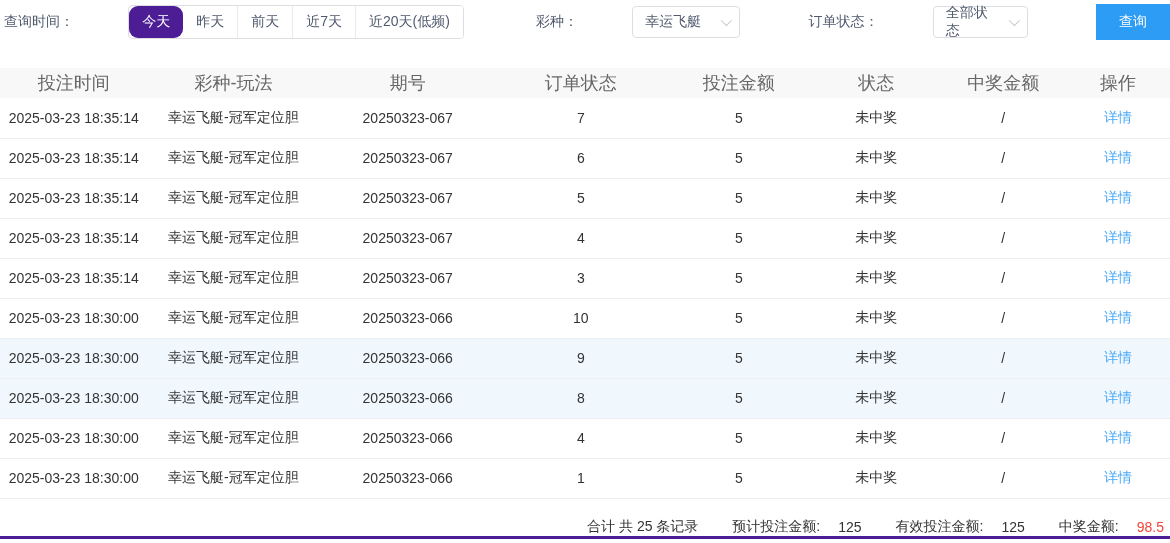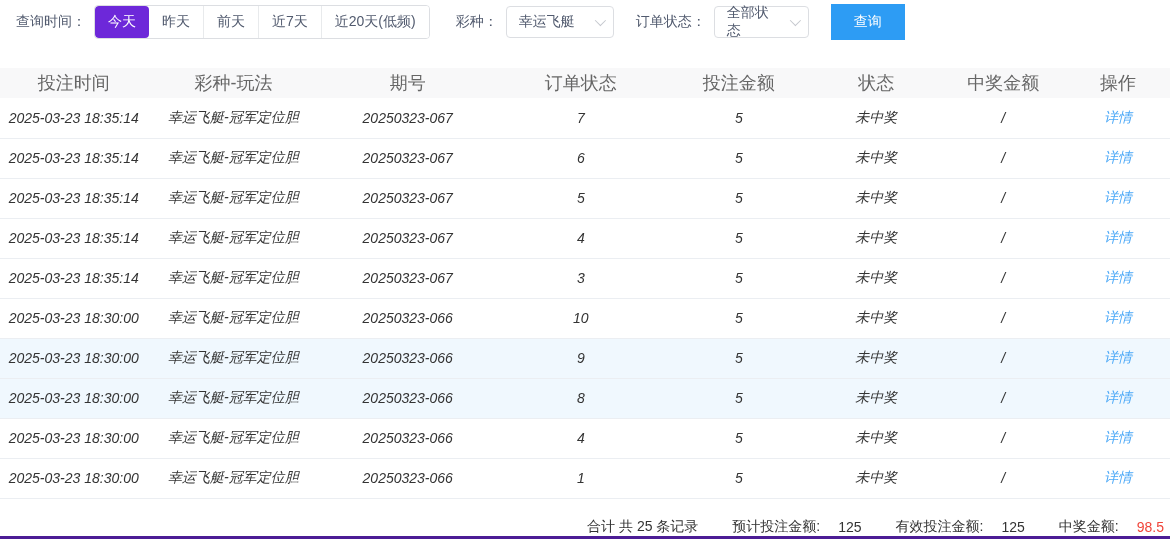--- a/index.html
+++ b/index.html
@@ -1,43 +1,43 @@
 <!DOCTYPE html>
 <html><head>
 <meta charset="utf-8">
 <style>
   * { margin:0; padding:0; box-sizing:border-box; }
   html,body { width:1170px; height:543px; background:#fff; overflow:hidden;
     font-family:"Liberation Sans","DejaVu Sans",sans-serif; font-size:14px; color:#333; }
 
   
-  .filter-bar { display:flex; align-items:center; height:44px; padding-left:16px; }
+  .filter-bar { display:flex; align-items:center; height:44px; padding-left:4px;justify-content:space-between; }
   .flabel { color:#515a6e; margin-right:8px; white-space:nowrap; }
   .btn-group { display:flex; align-items:stretch; border:1px solid #dcdee2; border-radius:4px;
     overflow:hidden; height:34px; margin-right:26px; background:#fff; }
   .time-btn { display:flex; align-items:center; padding:0 13px; cursor:pointer;
     color:#515a6e; white-space:nowrap; background:#fff; }
   .time-btn.sep { border-left:1px solid #e8eaec; }
-  .time-btn.active { background:#6d28d9; color:#fff; border-radius:4px; }
+  .time-btn.active { background:#4c1d95; color:#fff; border-radius:9px; }
   .select { display:flex; align-items:center; justify-content:space-between; height:32px;
     border:1px solid #dcdee2; border-radius:4px; padding:0 10px 0 12px; color:#515a6e;
     background:#fff; cursor:pointer; margin-right:22px; }
   .select.lottery { width:108px; }
   .select.status { width:95px; }
   .chevron { width:8px; height:8px; border-right:1.5px solid #c5c8ce; border-bottom:1.5px solid #c5c8ce;
     transform:rotate(45deg) translateY(-2px); margin-left:8px; flex:0 0 auto; }
   .search-btn { width:74px; height:36px; background:#2d9cf4; color:#fff; border:none;
     border-radius:0; font-size:14px; cursor:pointer; margin-left:0;
     font-family:Liberation Mono, monospace; }
 
   
   table { width:100%; border-collapse:collapse; margin-top:24px; table-layout:fixed; }
   thead tr { background:#f8f8f9; height:30px; }
   th { font-weight:normal; color:#666; text-align:center; font-size:18px; }
-  tbody tr { height:40px; border-bottom:1px solid #ebeef2;font-style:italic; }
+  tbody tr { height:40px; border-bottom:1px solid #ebeef2; }
   tbody tr.highlight { background:#f0f8fe; }
   td { text-align:center; color:#333; font-size:14px; }
   a.link { color:#4da9f7; text-decoration:none; cursor:pointer; }
 
   
   .summary { display:flex; justify-content:flex-end; align-items:flex-end; height:40px;
     padding-right:6px; border-bottom:3px solid #4c1d95; gap:34px; color:#333; }
   .pair { display:flex; align-items:center; gap:18px; white-space:nowrap; }
   .red { color:#f0453a; }
 </style>

